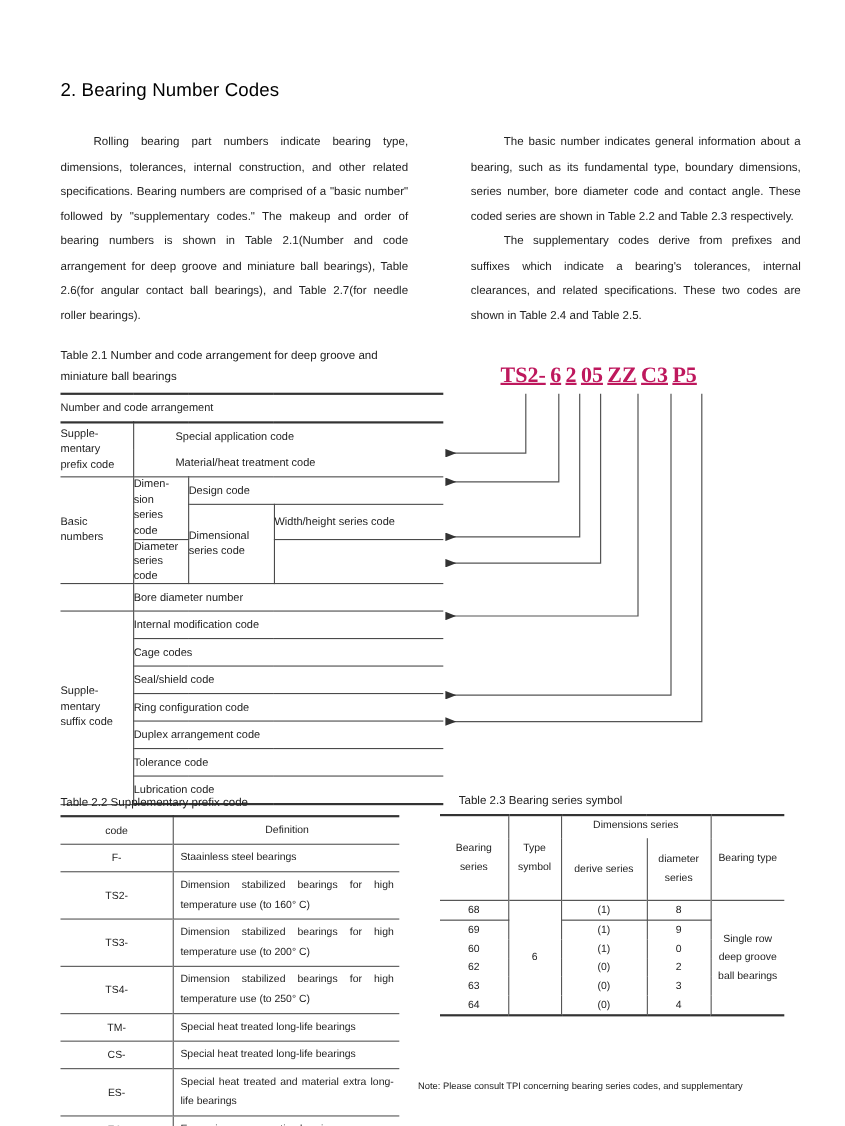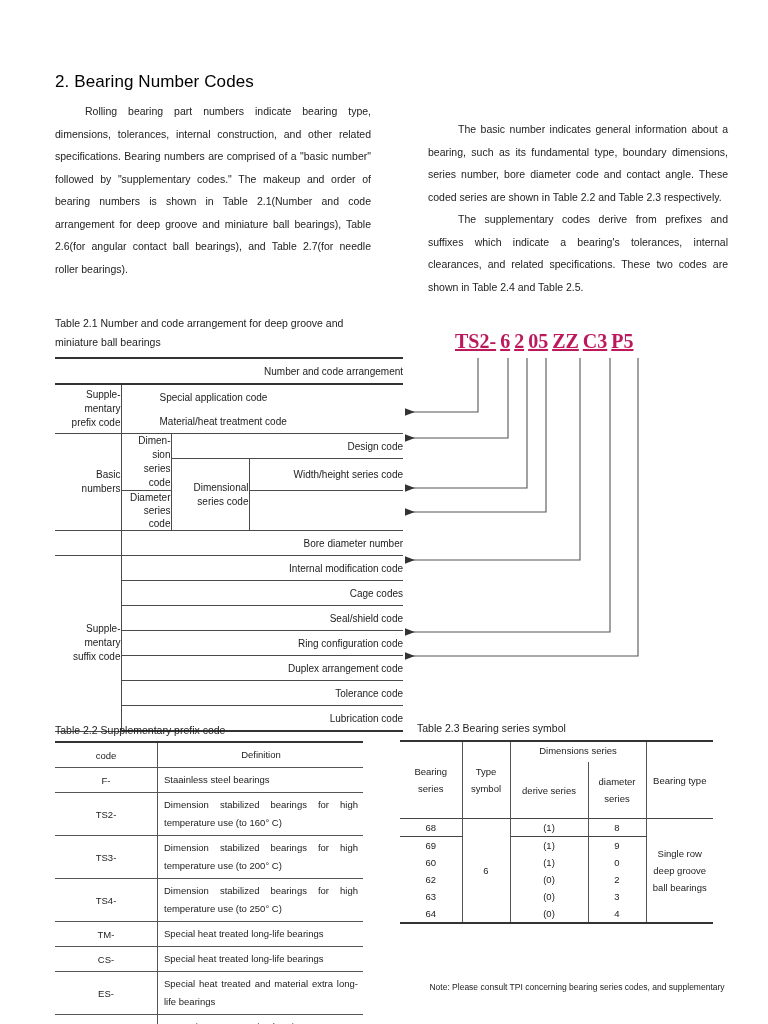--- a/index.html
+++ b/index.html
@@ -15,38 +15,38 @@
 
   
   .doc-title{
     position:absolute;left:55px;top:72px;
     font-size:17px;font-weight:400;letter-spacing:.1px;color:#000;
   }
 
   
   .col{position:absolute;font-size:10.5px;line-height:22.5px;text-align:justify;color:#222;}
   .col p{margin:0;text-indent:30px;}
-  .col.left{left:55px;top:100px;width:316px;}
+  .col.left{left:55px;top:118px;width:316px;}
   .col.right{left:428px;top:118px;width:300px;}
 
   
   .caption{position:absolute;font-size:10.5px;line-height:19px;color:#222;}
   #cap21{left:55px;top:314px;width:330px;}
   #cap22{left:55px;top:721px;}
   #cap23{left:400px;top:719px;margin-left:17px;}
 
   
   .t21{
     position:absolute;left:55px;top:357px;width:348px;
     border-collapse:collapse;table-layout:fixed;
     font-size:10px;color:#222;
   }
   .t21 td{
     border:1px solid #4a4a4a;
-    text-align:right;vertical-align:middle;
+    text-align:left;vertical-align:middle;
     padding:0;height:24px;line-height:13px;
   }
   .t21 .thick-top{border-top:2px solid #333;}
   .t21 .thick-bot{border-bottom:2px solid #333;}
   .t21 .noline-b{border-bottom:none;}
   .t21 .noline-t{border-top:none;}
   .t21 .nol{border-left:none;}
   .t21 .nor{border-right:none;}
   .t21 .lead{text-align:left;padding-left:38px;}
   .t21 .stack{line-height:14px;}
@@ -87,22 +87,22 @@
     border-left:1px solid #555;border-right:1px solid #555;
     text-align:center;vertical-align:middle;padding:0 1px;line-height:17px;
   }
   .t23 .edgeL{border-left:none;}
   .t23 .edgeR{border-right:none;}
   .t23 .topline{border-top:2px solid #333;}
   .t23 .midline{border-bottom:1.5px solid #444;margin-top:12px;}
   .t23 .botline{border-bottom:2px solid #333;}
   .t23 .nob{border-bottom:none;}
   .note{
-    position:absolute;left:418px;top:980px;width:318px;
-    font-size:8.5px;line-height:14px;color:#222;text-align:center;
+    position:absolute;left:380px;top:980px;width:318px;
+    font-size:8.5px;line-height:14px;color:#222;
   }
   .note .ind{padding-left:14px;display:block;}
 </style>
 </head>
 <body>
 
 <div class="page">
 
   <div class="doc-title">2. Bearing Number Codes</div>
 

